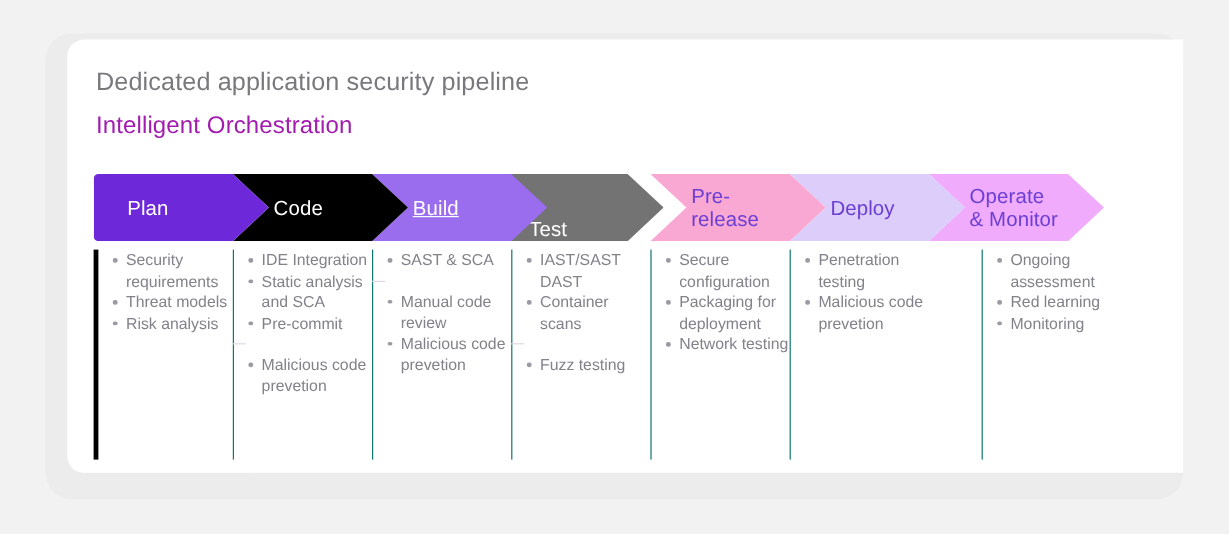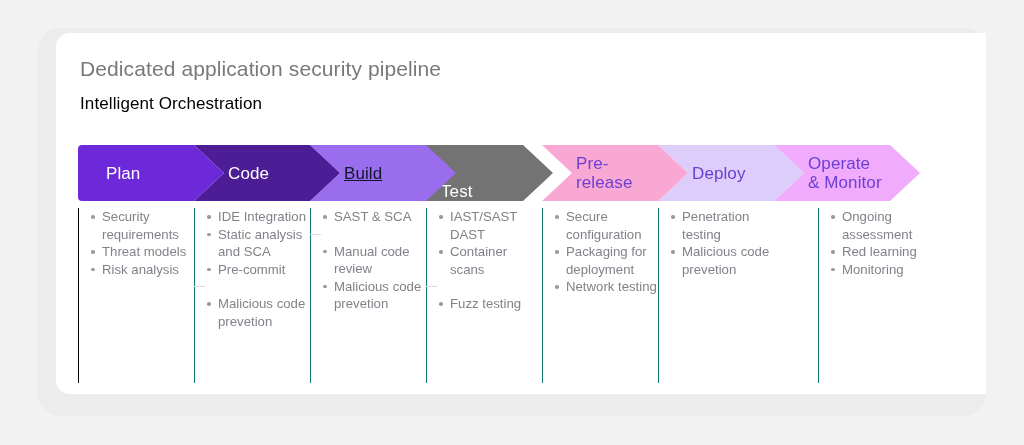--- a/index.html
+++ b/index.html
@@ -42,22 +42,22 @@
     top: 57px;
     font-size: 21px;
     color: #79797d;
     letter-spacing: .1px;
     white-space: nowrap;
   }
   .subtitle {
     position: absolute;
     left: 80px;
     top: 94px;
-    font-size: 17px;
-    color: #000000;
+    font-size: 20px;
+    color: #a21caf;
     letter-spacing: .1px;
     white-space: nowrap;
   }
 
   
   .pipeline {
     position: absolute;
     left: 78px;
     top: 145px;
     width: 842px;
@@ -87,21 +87,21 @@
     height: 175px;
   }
   .col {
     position: absolute;
     top: 0;
     height: 175px;
     box-sizing: border-box;
     border-left: 1px solid #0f766e;
     padding-left: 10px;
   }
-  .col:first-child { border-left: 1px solid #000000; }
+  .col:first-child { border-left: 4px solid #000000; }
   .group {
     list-style: none;
     margin: 0;
     padding: 0;
   }
   .group li {
     position: relative;
     font-size: 13.2px;
     line-height: 17.5px;
     color: #82828a;
@@ -138,25 +138,25 @@
 <div class="panel"></div>
 <div class="card"></div>
 
 <div class="title">Dedicated application security pipeline</div>
 <div class="subtitle">Intelligent Orchestration</div>
 
 <div class="pipeline" id="pipeline">
     <div class="chev" style="left: 0px; width: 146px; background: #6d28d9; z-index: 7; padding-left: 28px; clip-path: polygon(0% 0%, 79.4521% 0%, 100% 50%, 79.4521% 100%, 0% 100%); border-radius: 4px 0px 0px 4px;">
       <span class="chev-label" style="color: rgb(255, 255, 255);">Plan</span>
     </div>
-    <div class="chev" style="left: 116px; width: 146px; background: #4c1d95; z-index: 6; padding-left: 34px; clip-path: polygon(0% 0%, 79.4521% 0%, 100% 50%, 79.4521% 100%, 0% 100%, 20.5479% 50%);">
+    <div class="chev" style="left: 116px; width: 146px; background: #000000; z-index: 6; padding-left: 34px; clip-path: polygon(0% 0%, 79.4521% 0%, 100% 50%, 79.4521% 100%, 0% 100%, 20.5479% 50%);">
       <span class="chev-label" style="color: rgb(255, 255, 255);">Code</span>
     </div>
     <div class="chev" style="left: 232px; width: 146px; background: rgb(154, 108, 238); z-index: 5; padding-left: 34px; clip-path: polygon(0% 0%, 79.4521% 0%, 100% 50%, 79.4521% 100%, 0% 100%, 20.5479% 50%);">
-      <span class="chev-label" style="color: #0f172a; text-decoration: underline;">Build</span>
+      <span class="chev-label" style="color: #ffffff; text-decoration: underline;">Build</span>
     </div>
     <div class="chev" style="left: 329px; width: 146px; background: #737373; z-index: 4; padding-left: 34px; clip-path: polygon(0% 0%, 79.4521% 0%, 100% 50%, 79.4521% 100%, 0% 100%, 20.5479% 50%); align-items: flex-end;">
       <span class="chev-label" style="color: rgb(255, 255, 255);">Test</span>
     </div>
     <div class="chev" style="left: 464px; width: 146px; background: #f9a8d4; z-index: 3; padding-left: 34px; clip-path: polygon(0% 0%, 79.4521% 0%, 100% 50%, 79.4521% 100%, 0% 100%, 20.5479% 50%);">
       <span class="chev-label" style="color: rgb(108, 63, 212);">Pre-
 release</span>
     </div>
     <div class="chev" style="left: 580px; width: 146px; background: rgb(220, 205, 250); z-index: 2; padding-left: 34px; clip-path: polygon(0% 0%, 79.4521% 0%, 100% 50%, 79.4521% 100%, 0% 100%, 20.5479% 50%);">
       <span class="chev-label" style="color: rgb(108, 63, 212);">Deploy</span>

